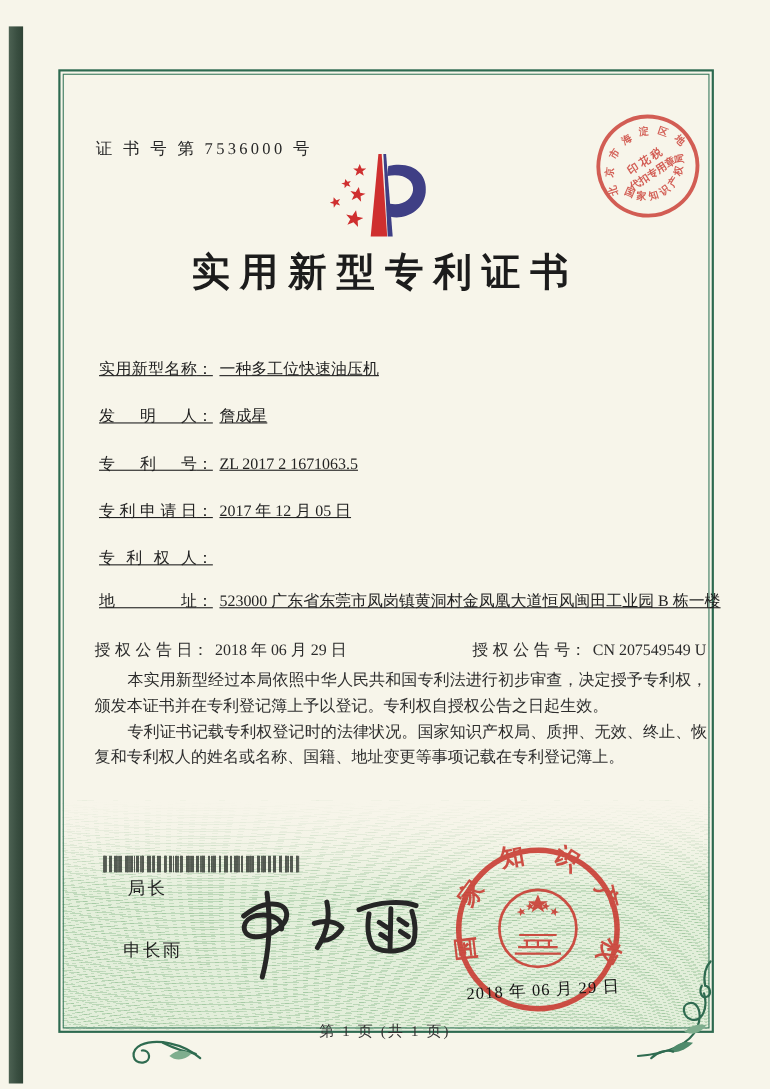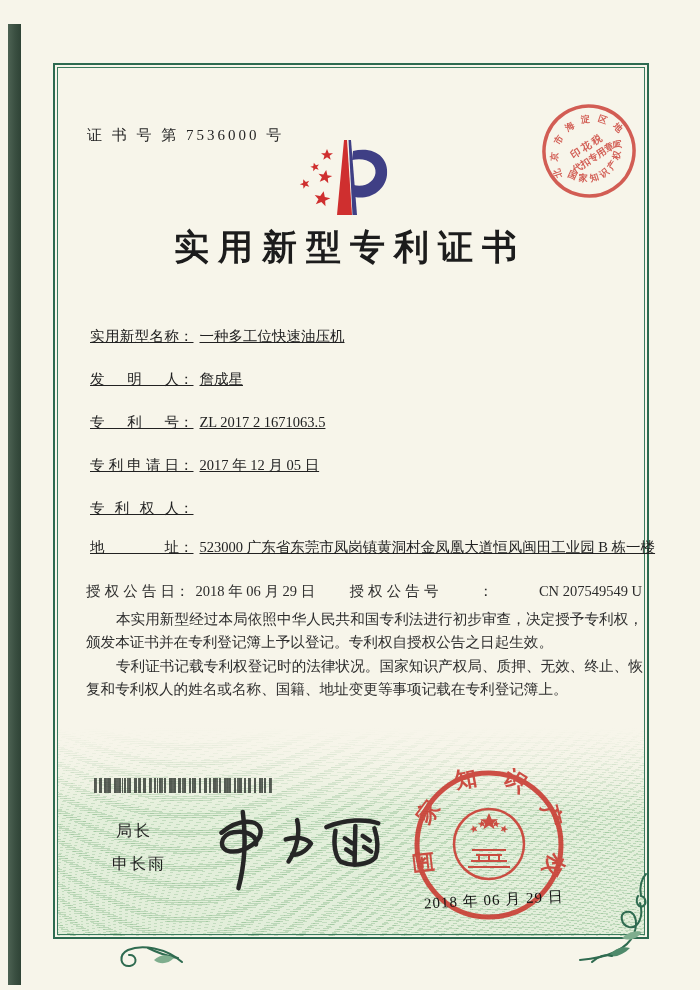--- a/index.html
+++ b/index.html
@@ -29,33 +29,33 @@
   .title { position:absolute; left:51px; top:200px; width:598px; text-align:center;
     font-size:35px; font-weight:700; letter-spacing:9px; color:#1c1c1c; }
 
   .row { position:absolute; left:90px; display:flex; align-items:center;
     font-size:14.5px; line-height:22px; color:#222;text-decoration:underline; }
   .lbl { display:inline-block; width:89px; text-align:justify; text-align-last:justify; }
   .colon { margin-right:6px; }
   .val { display:inline-block; max-width:462px; }
   .r0{top:301px} .r1{top:344px} .r2{top:387px} .r3{top:430px} .r4{top:473px} .r5{top:512px}
   .rowg { position:absolute; top:556px; left:86px; width:556px; display:flex; font-size:14.5px; line-height:22px; }
-  .gleft { display:flex; } .gright { display:flex; margin-left:auto;gap:40px; }
+  .gleft { display:flex; } .gright { display:flex; margin-left:auto; }
 
   .paras { position:absolute; left:86px; top:584px; width:557px;
     font-size:14.6px; line-height:23.3px; text-align:justify; color:#2e2e2e; }
   .paras p { text-indent:2.05em; margin:0; }
 
   .barcode { position:absolute; left:94px; top:754px; width:178px; height:15px; opacity:.82;
     background:
       repeating-linear-gradient(90deg,#343a34 0 2px,rgba(0,0,0,0) 2px 5px),
       repeating-linear-gradient(90deg,#343a34 0 1px,rgba(0,0,0,0) 1px 7px),
       repeating-linear-gradient(90deg,rgba(52,58,52,.92) 0 3px,rgba(0,0,0,0) 3px 11px); }
 
-  .officer-title { position:absolute; left:116px; top:797px; font-size:16px; letter-spacing:2px; color:#1f1f1f; }
+  .officer-title { position:absolute; left:116px; top:774px; font-size:16px; letter-spacing:2px; color:#1f1f1f; }
   .officer-name  { position:absolute; left:112px; top:830px; font-size:16px; letter-spacing:2px; color:#1f1f1f; }
   .sig { position:absolute; left:200px; top:774px; }
 
   .seal-main { position:absolute; left:412px; top:744px; z-index:3; }
   .seal-date { position:absolute; left:424px; top:866px; width:170px; font-size:15px;
     letter-spacing:1px; color:#141414; transform:rotate(-3deg); z-index:4; }
   .seal-tax { position:absolute; left:540px; top:78px; z-index:3; }
 
   .flour-br { position:absolute; left:578px; top:848px; z-index:2; }
   .flour-bl { position:absolute; left:108px; top:916px; z-index:2; }
@@ -209,14 +209,15 @@
       </g>
     </svg>
     <svg class="flour-bl" width="76" height="36" viewBox="0 0 76 36">
       <g fill="none" stroke="#2f6b50" stroke-width="2" stroke-linecap="round">
         <path d="M74,22 C58,8 34,4 20,10 C10,15 12,27 22,26 C30,25 29,14 21,15"></path>
         <path d="M40,8 C48,12 58,16 70,18"></path>
         <path d="M46,20 C52,14 60,14 66,18 C60,24 52,25 46,20 Z" fill="#7fae8e" stroke="none"></path>
       </g>
     </svg>
 
+    <div class="footer">第 1 页 (共 1 页)</div>
   </div>
 </div>
 
 </body></html>

